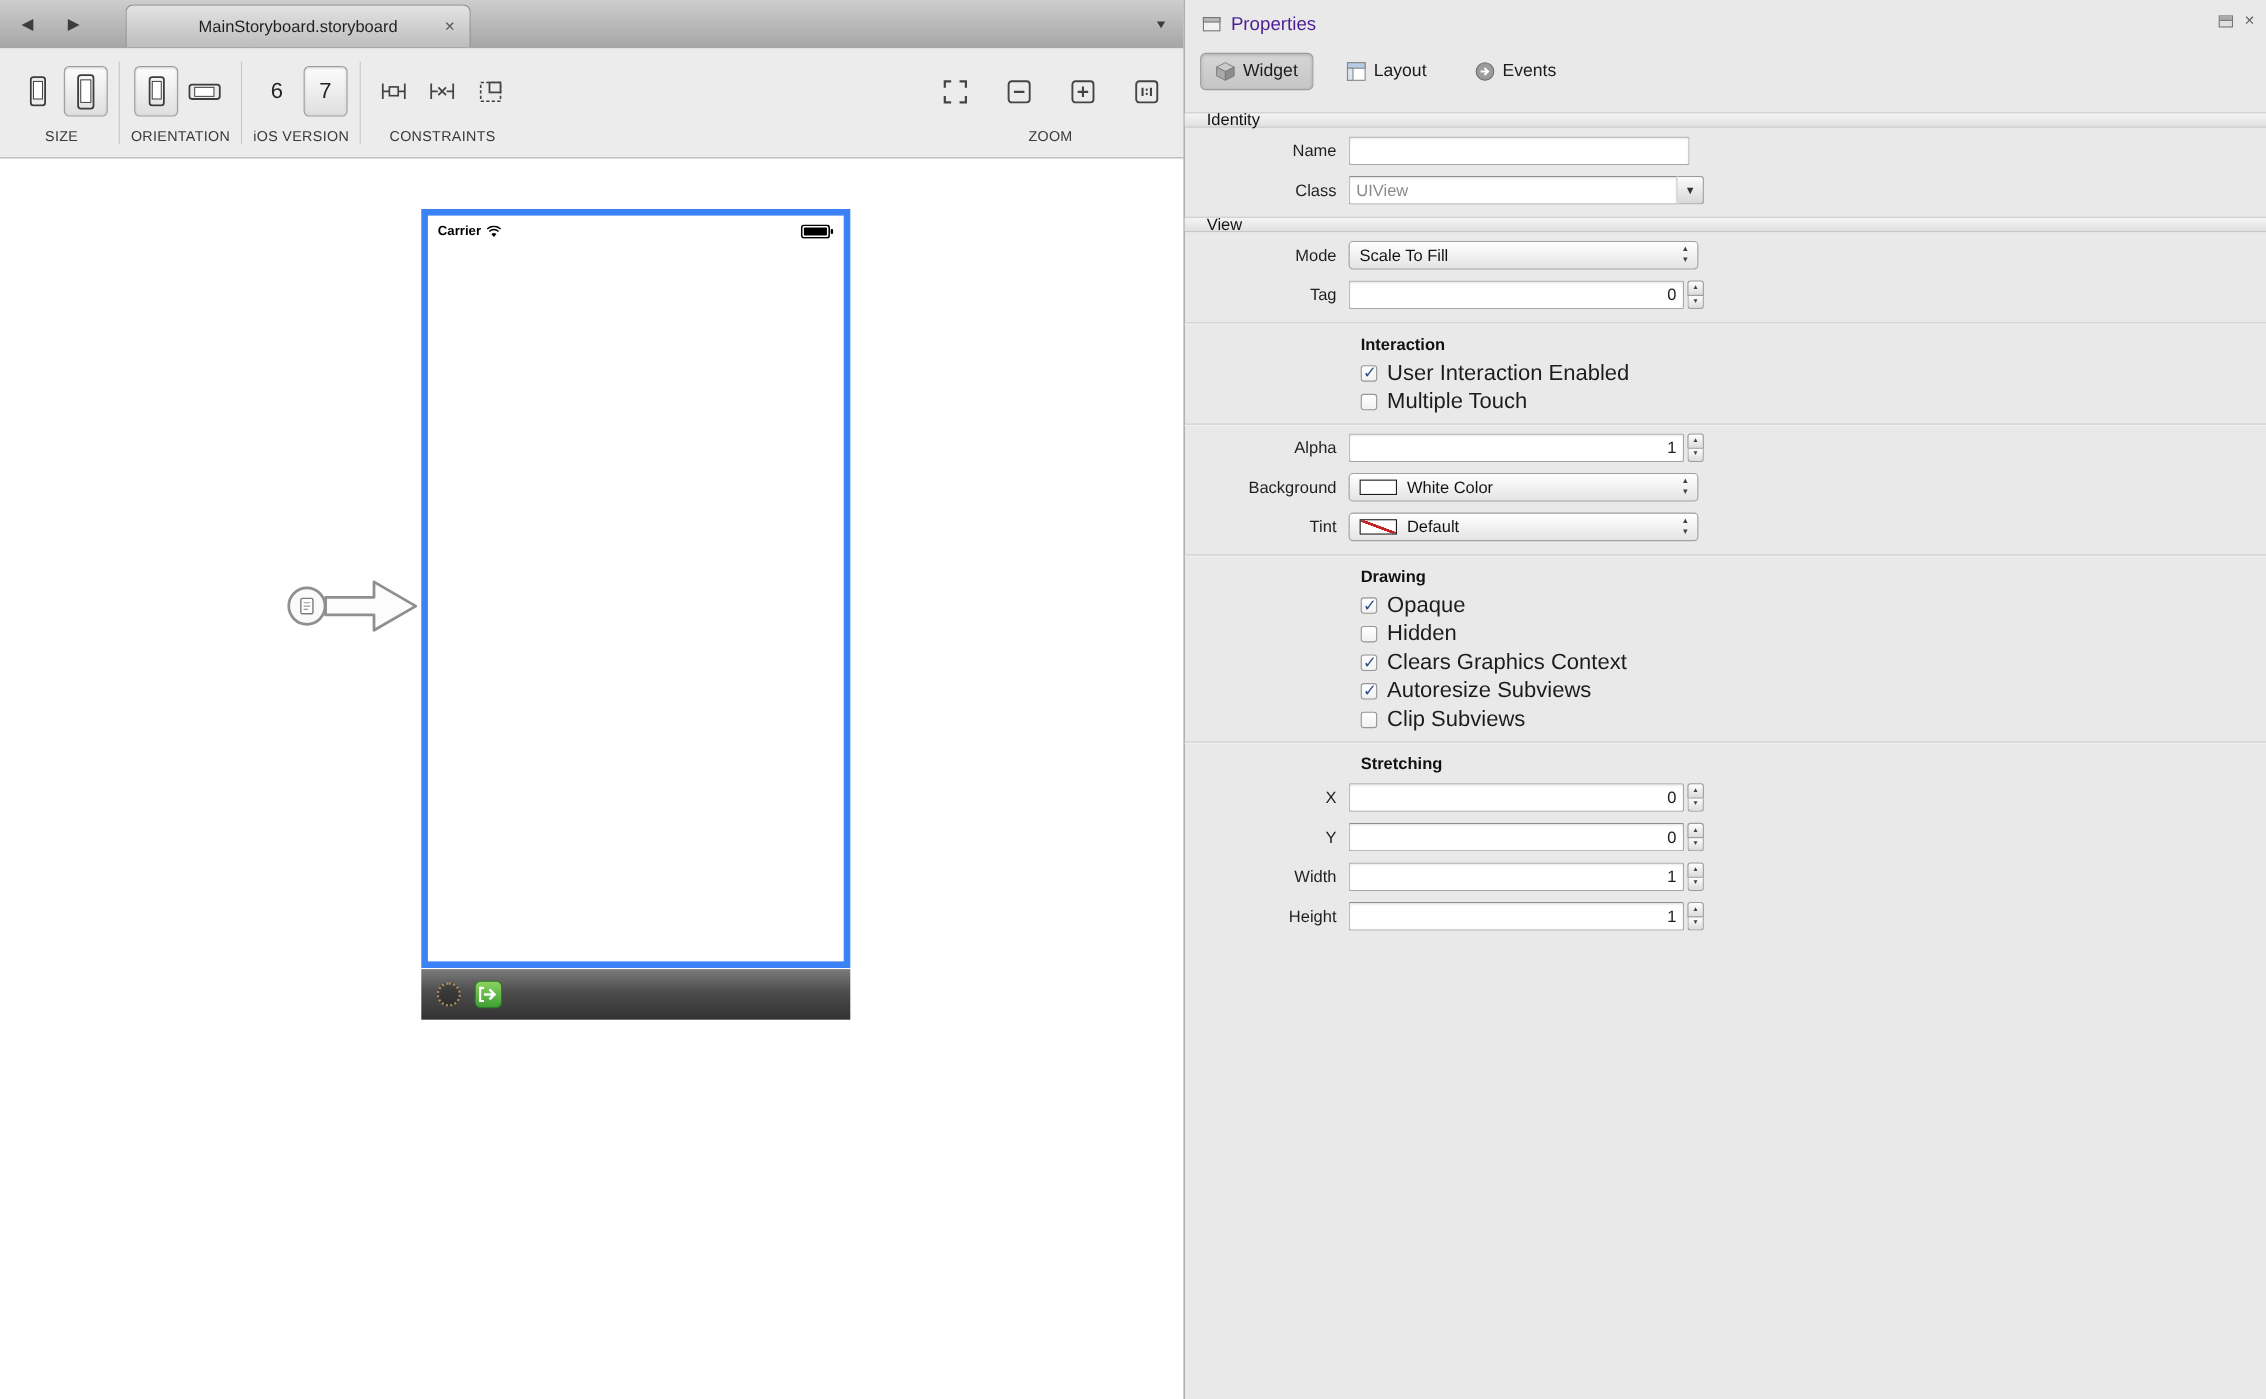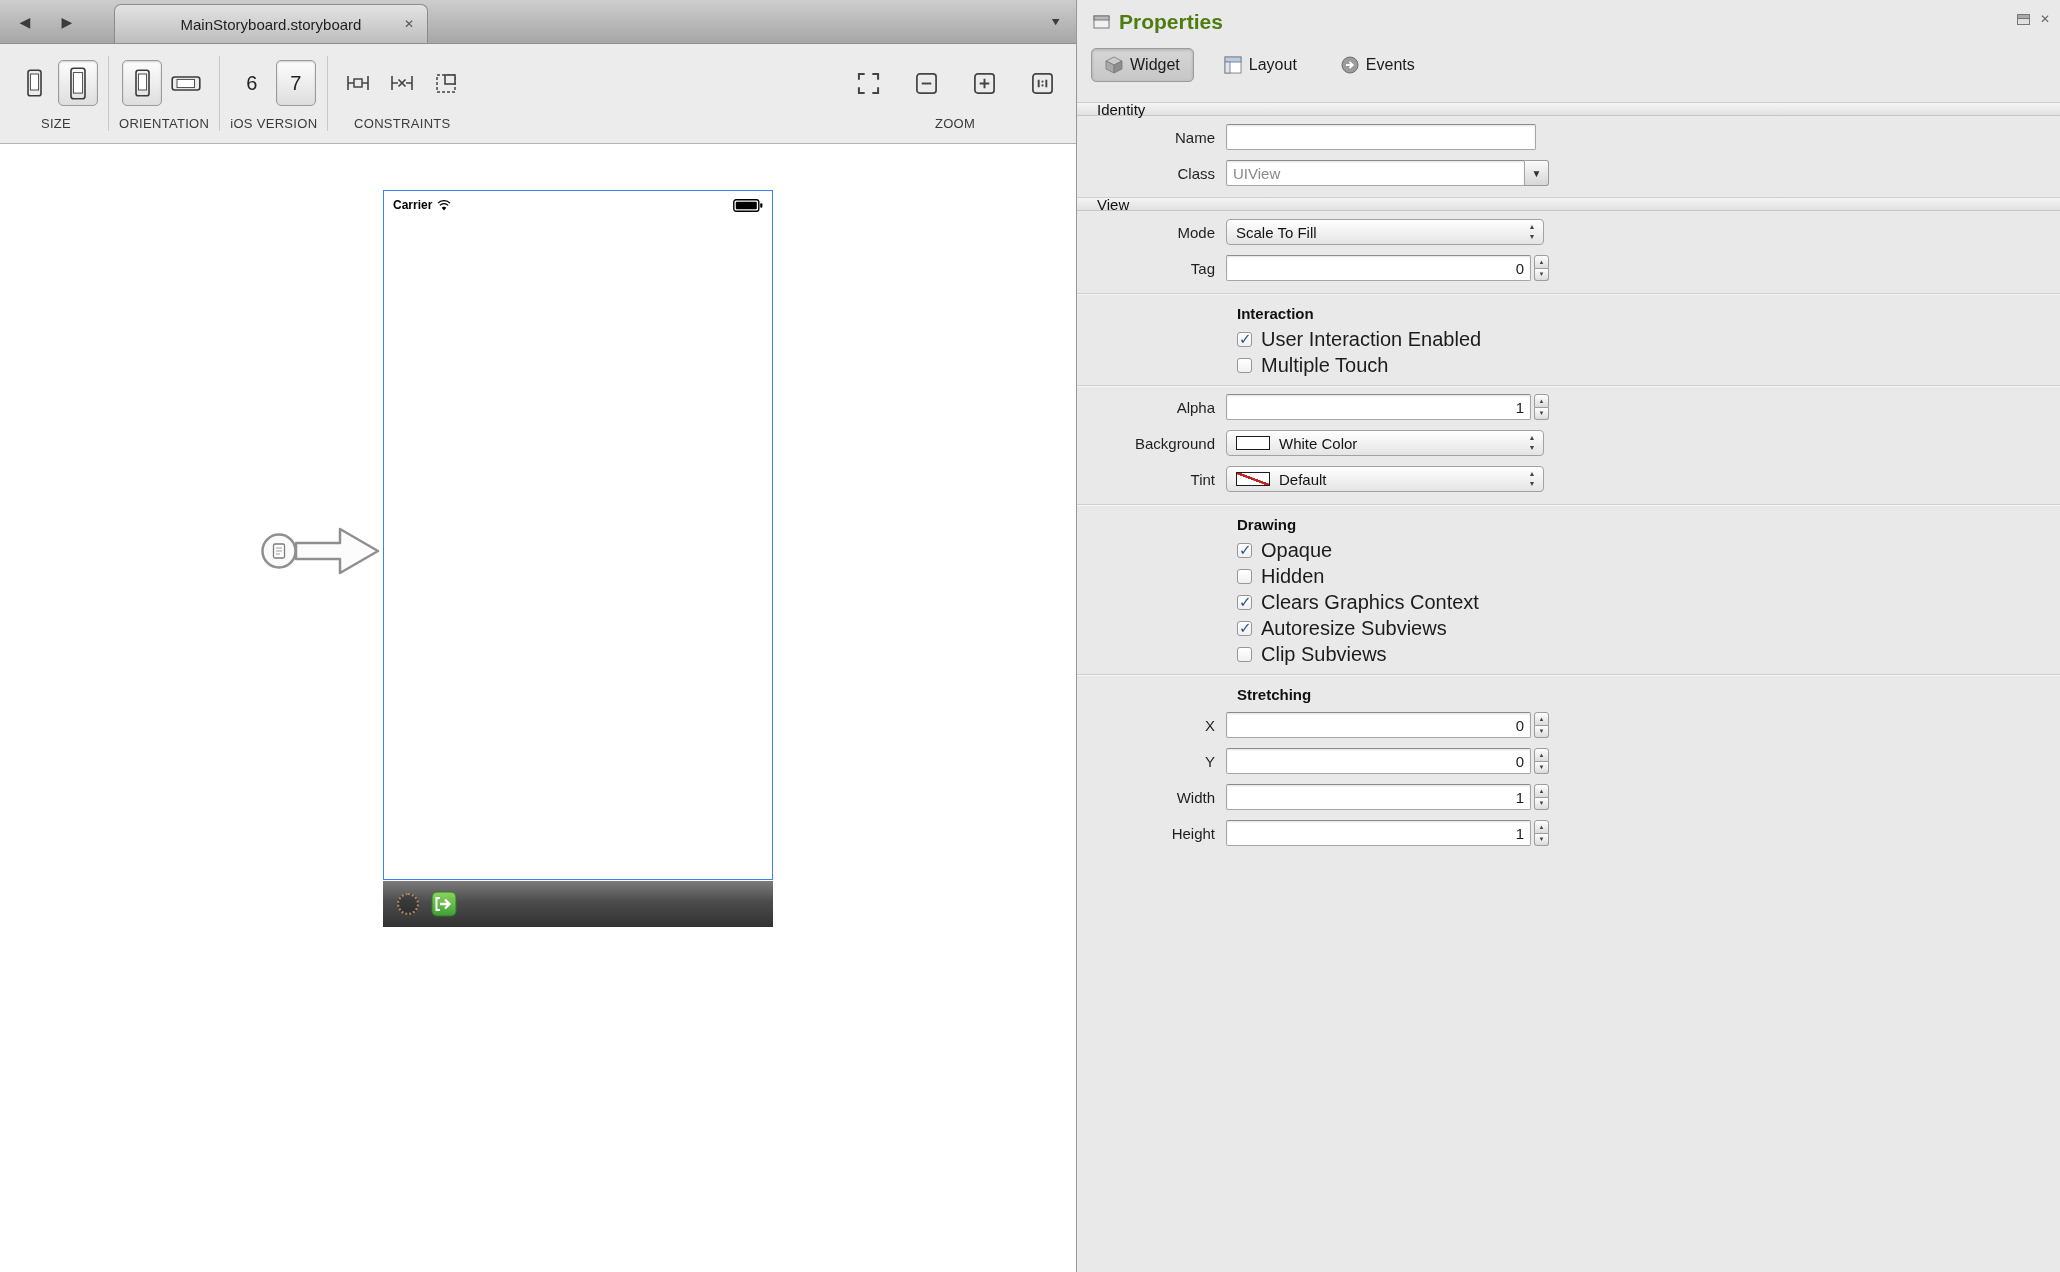--- a/index.html
+++ b/index.html
@@ -85,21 +85,21 @@
   .ed-canvas {
     position: absolute; top: 145px; left: 0; right: 0; bottom: 0;
     background: #ffffff;
   }
   .initial-arrow { position: absolute; left: 250px; top: 372px; }
 
   .phone-screen {
     position: absolute; left: 383px; top: 45px;
     width: 390px; height: 690px;
     background: #ffffff;
-    border: 1px solid #3b82f6;
+    border: 6px solid #3b82f6;
   }
   .status-bar {
     height: 28px; display: flex; align-items: center; padding: 0 9px;
   }
   .carrier-label { font-size: 12px; font-weight: bold; color: #000; margin-right: 5px; }
   .status-spacer { flex: 1; }
 
   .phone-bottombar {
     position: absolute; left: 383px; top: 736px;
     width: 390px; height: 46px;
@@ -115,21 +115,21 @@
   
   .props-pane {
     position: absolute; left: 1076px; top: 0; width: 984px; height: 1272px;
     background: #e9e9e9;
     border-left: 1px solid #979797;
     font-size: 15px;
   }
   .props-header {
     height: 44px; display: flex; align-items: center; padding: 0 16px; position: relative;
   }
-  .props-title { font-size: 21px; color: #4d7c0f; margin-left: 9px; font-weight: bold; }
+  .props-title { font-size: 17px; color: #4c1d95; margin-left: 9px; }
   .props-win-controls {
     position: absolute; right: 10px; top: 14px; display: flex; gap: 10px; align-items: center;
   }
   .dock-icon { width: 13px; height: 11px; border: 1px solid #777; background: #e0e0e0; }
   .dock-icon::before { content: ""; display: block; height: 3px; background: #aaa; border-bottom: 1px solid #777; }
   .close-sm { color: #666; font-size: 12px; line-height: 11px; }
   .close-sm::before { content: "✕"; }
 
   .props-tabs { display: flex; align-items: center; gap: 16px; padding: 4px 14px 10px; }
   .ptab {

